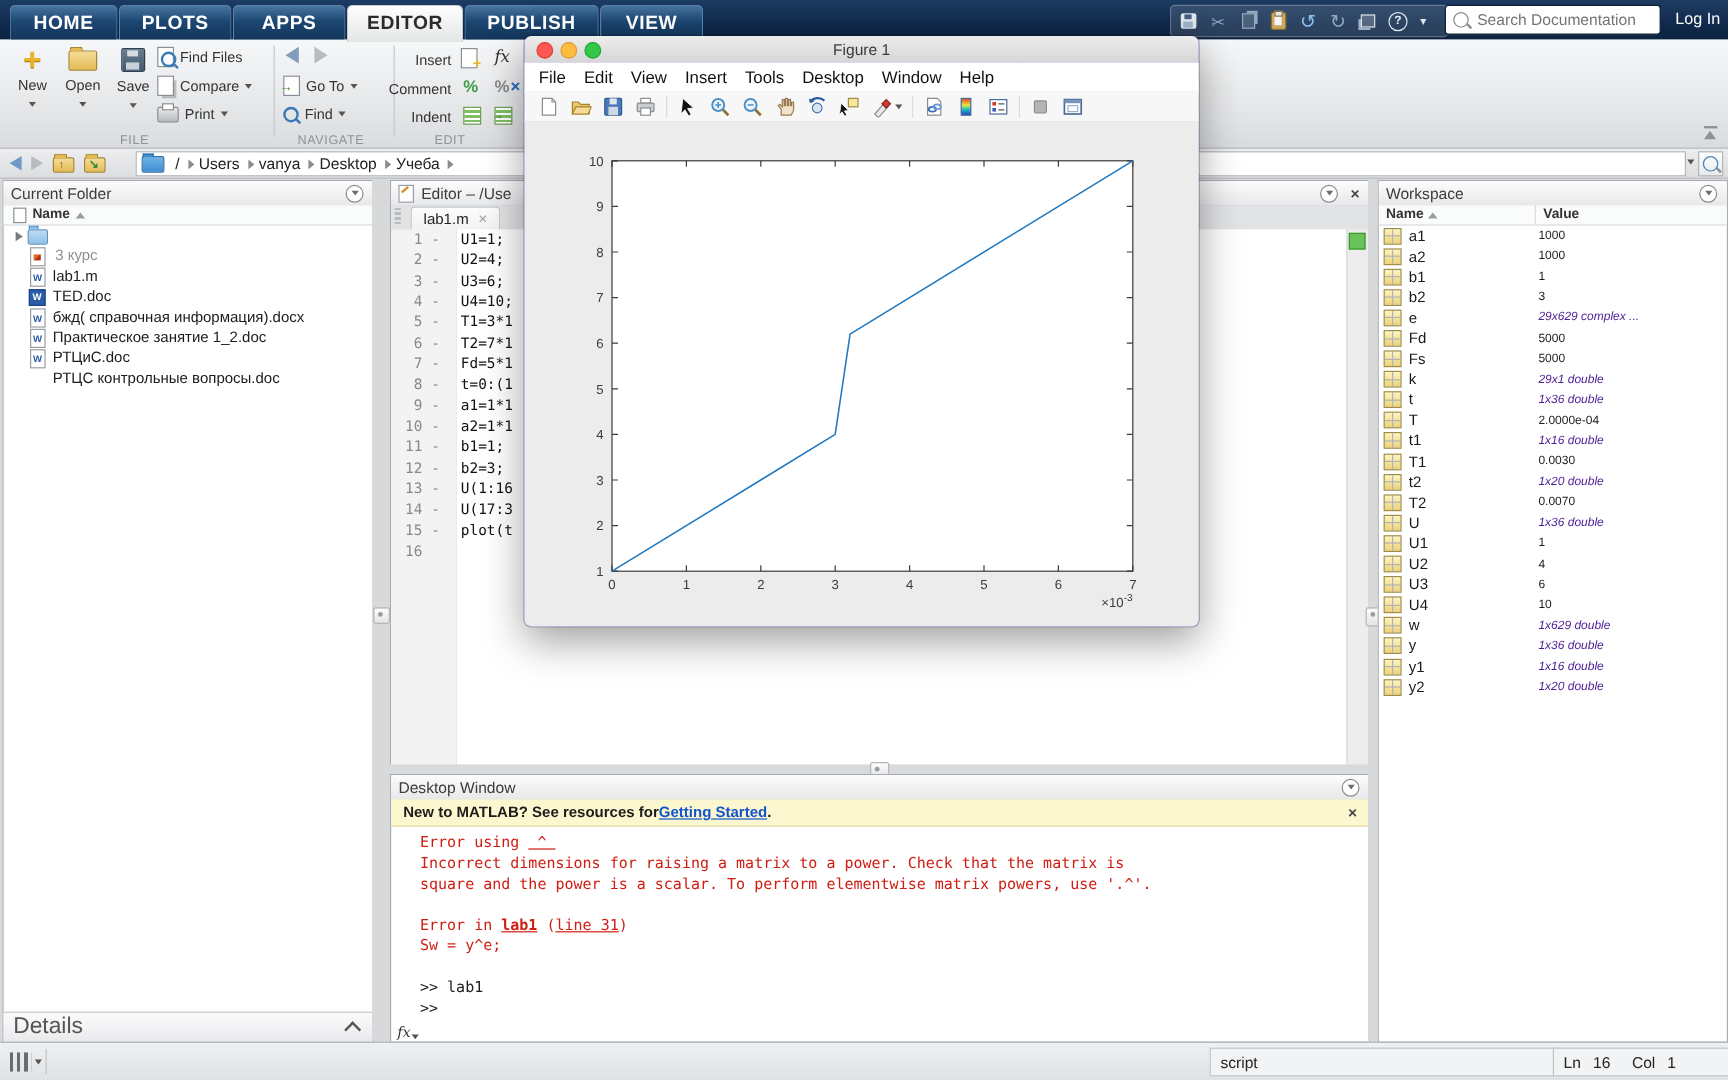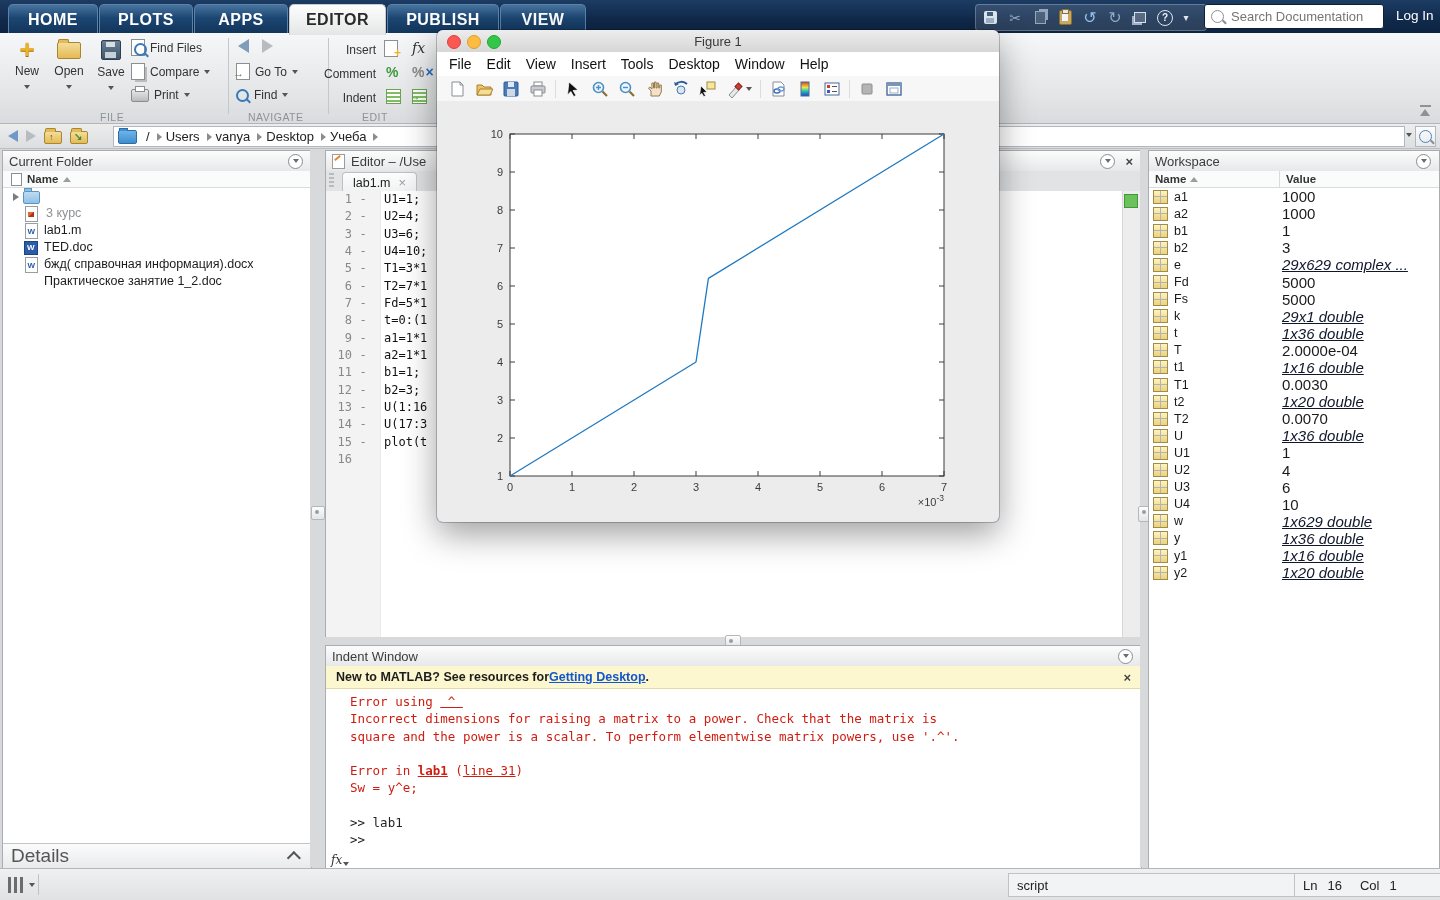--- a/index.html
+++ b/index.html
@@ -152,22 +152,22 @@
     border-left:3px solid transparent;border-right:3px solid transparent;border-top:4px solid #555;}
   
   #ws-rows{position:absolute;left:0;top:37px;right:0;bottom:0;overflow:hidden;}
   .wrow{display:flex;align-items:center;height:17.1px;cursor:pointer;}
   .var-ico{width:13px;height:12px;flex:none;margin-left:4px;margin-right:6px;
     background:
      linear-gradient(#b0b4b8,#b0b4b8) 0 5.5px/13px 1px no-repeat,
      linear-gradient(#b0b4b8,#b0b4b8) 5.5px 0/1px 12px no-repeat,
      linear-gradient(#fdf4c0,#ecd27a);border:1px solid #a08c46;}
   .wname{font-size:12.5px;color:#1a1a1a;width:108px;}
-  .wval{font-size:15px;color:#1a1a1a;white-space:nowrap;}
-  .wval.summary{color:#0f172a;font-style:italic;text-decoration:underline;}
+  .wval{font-size:10px;color:#1a1a1a;white-space:nowrap;}
+  .wval.summary{color:#4c1d95;font-style:italic;}
   
   .vsplit{position:absolute;background:#d7d9db;}
   .grab{position:absolute;width:12px;height:12px;background:linear-gradient(#fdfdfd,#e4e5e7);
     border:1px solid #b5b8bb;border-radius:2px;cursor:pointer;}
   .grab::after{content:"";position:absolute;left:3px;top:3px;width:4px;height:4px;background:#9a9da0;border-radius:50%;}
   
   #statusbar{position:absolute;left:0;top:868px;width:1440px;height:32px;
     background:linear-gradient(#eef0f1,#dfe1e3);border-top:1px solid #b4b7ba;}
   .sbox{position:absolute;top:4px;height:22px;background:#f2f3f4;border:1px solid #c0c3c6;
     display:flex;align-items:center;font-size:13px;color:#222;}
@@ -396,21 +396,31 @@
           <span class="fi wordx"></span>
           <span class="flabel">бжд( справочная информация).docx</span>
         </div>
 
         <div class="frow">
           <span class="expander off"></span>
           <span class="fi word"></span>
           <span class="flabel">Практическое занятие 1_2.doc</span>
         </div>
 
-
+        <div class="frow">
+          <span class="expander off"></span>
+          <span class="fi word"></span>
+          <span class="flabel">РТЦиС.doc</span>
+        </div>
+
+        <div class="frow">
+          <span class="expander off"></span>
+          <span class="fi word"></span>
+          <span class="flabel">РТЦС контрольные вопросы.doc</span>
+        </div>
       </div>
     <div id="details-bar">
       <span>Details</span>
       <span class="chevup"></span>
     </div>
   </div>
 
   <div class="vsplit" style="left:310px;top:150px;width:15px;height:717px">
     <div class="grab" style="left:1px;top:356px"></div>
   </div>
@@ -533,26 +543,26 @@
       <span id="green-ind"></span>
     </div>
   </div>
 
   <div class="vsplit" style="left:325px;top:637px;width:815px;height:8px">
     <div class="grab" style="left:400px;top:-2px;width:14px;height:10px"></div>
   </div>
 
   <div class="panel" style="left:325px;top:645px;width:815px;height:222px">
     <div class="phead">
-      <span class="hdr-title">Indent Window</span>
+      <span class="hdr-title">Desktop Window</span>
       <span class="circbtn" style="margin-right:8px"></span>
     </div>
     <div id="cw-banner">
       <span>New to MATLAB? See resources for </span>
-        <a>Getting Desktop</a>
+        <a>Getting Started</a>
         <span>.</span>
       <span class="xbtn" style="margin-left:auto;margin-right:10px">×</span>
     </div>
     <div id="cw-out">
       <div class="errline"><span>Error using </span><span class="u"> ^ </span></div>
       <div class="errline">Incorrect dimensions for raising a matrix to a power. Check that the matrix is</div>
       <div class="errline">square and the power is a scalar. To perform elementwise matrix powers, use '.^'.</div>
       <div class="errline">&nbsp;</div>
       <div class="errline"><span>Error in </span><span class="u b">lab1</span><span> (</span><span class="u">line 31</span><span>)</span></div>
       <div class="errline">Sw = y^e;</div>

